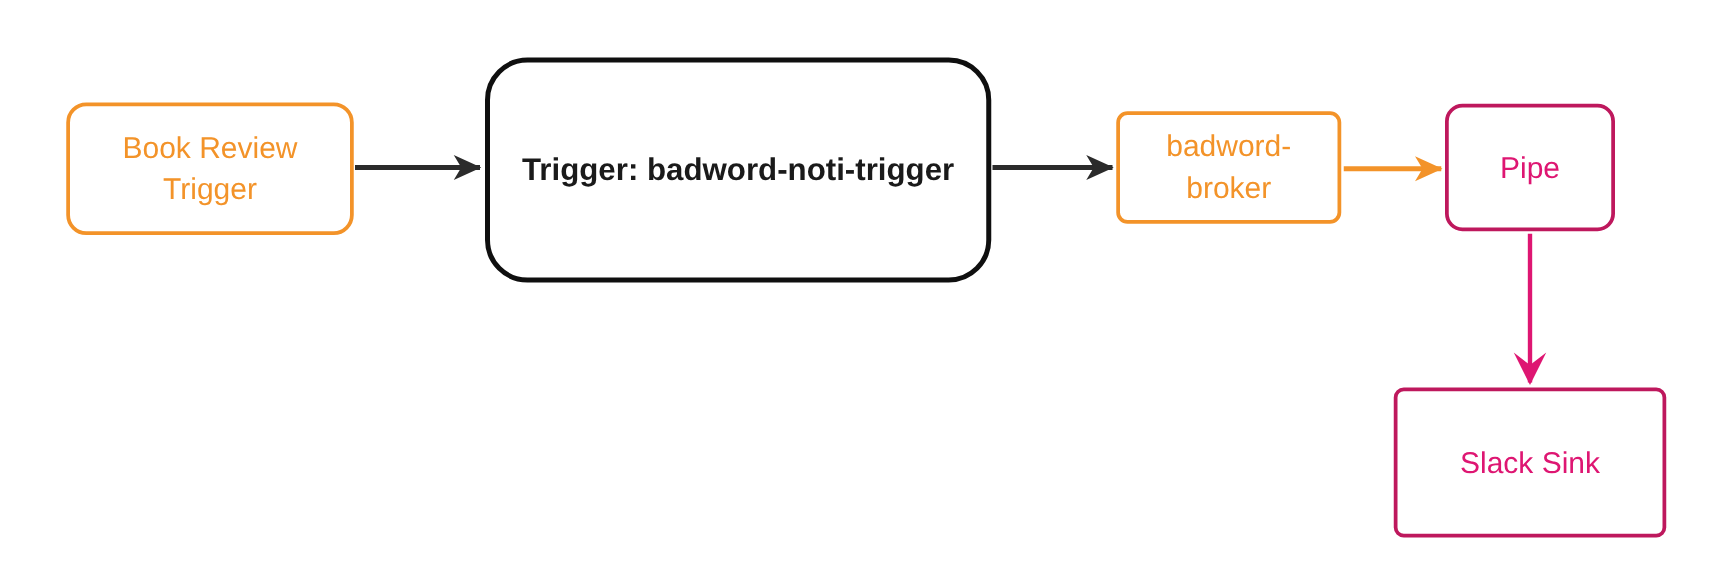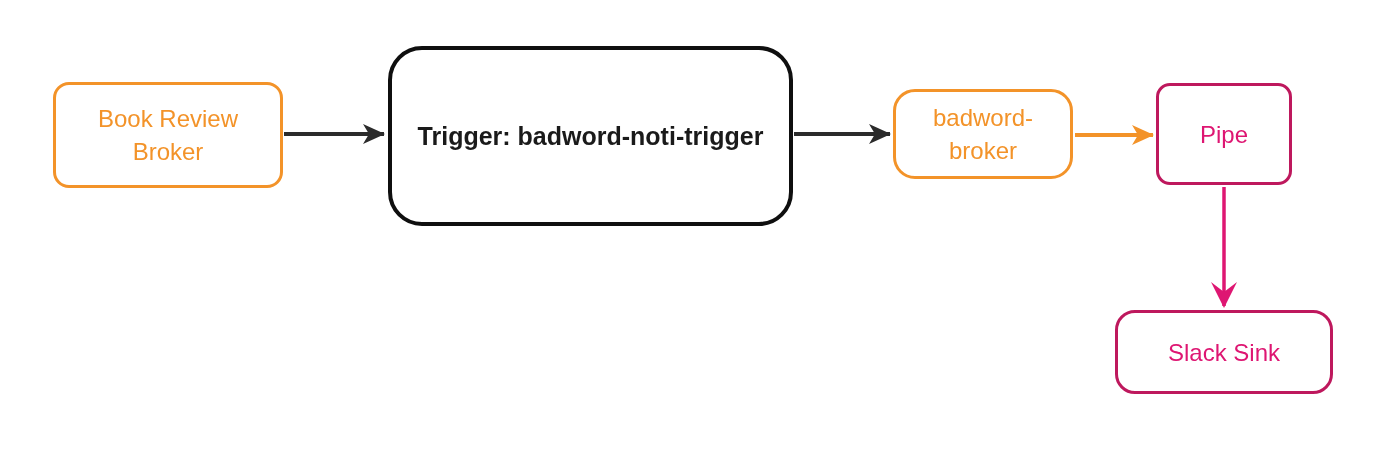--- a/index.html
+++ b/index.html
@@ -58,34 +58,34 @@
     color: #1a1a1a;
     font-size: 25px;
     line-height: 35px;
   }
   .node-trigger .t-line { white-space: nowrap; }
   .node-trigger b { font-weight: bold; }
 
   .node-badword-broker {
     left: 893px; top: 89px;
     width: 180px; height: 90px;
-    border-radius: 22px;
+    border-radius: 9px;
   }
   .node-badword-broker .label { max-width: 145px; }
 
   .node-pipe {
     left: 1156px; top: 83px;
     width: 136px; height: 102px;
     border-radius: 14px;
   }
 
   .node-slack-sink {
     left: 1115px; top: 310px;
-    width: 218px; height: 84px;
-    border-radius: 20px;
+    width: 218px; height: 120px;
+    border-radius: 8px;
   }
 </style>
 </head>
 <body>
 
 <div class="canvas">
 
   <svg class="edges-layer" width="1375" height="465" viewBox="0 0 1375 465" xmlns="http://www.w3.org/2000/svg">
     <defs>
       <marker id="head-dark" markerUnits="userSpaceOnUse" markerWidth="24" markerHeight="22" refX="22" refY="11" orient="auto">
@@ -102,21 +102,21 @@
     <line x1="284" y1="134" x2="384" y2="134" stroke="#2b2b2b" stroke-width="4" marker-end="url(#head-dark)"></line>
 
     <line x1="794" y1="134" x2="890" y2="134" stroke="#2b2b2b" stroke-width="4" marker-end="url(#head-dark)"></line>
 
     <line x1="1075" y1="135" x2="1153" y2="135" stroke="#f39329" stroke-width="4" marker-end="url(#head-orange)"></line>
 
     <line x1="1224" y1="187" x2="1224" y2="306" stroke="#de1672" stroke-width="3.5" marker-end="url(#head-pink)"></line>
   </svg>
 
   <div class="node node-orange node-book-review">
-    <span class="label">Book Review Broker</span>
+    <span class="label">Book Review Trigger</span>
   </div>
 
   <div class="node node-trigger">
     <div>
       <div class="t-line">
         <b>Trigger: badword-noti-trigger</b>
       </div>
     </div>
   </div>
 

